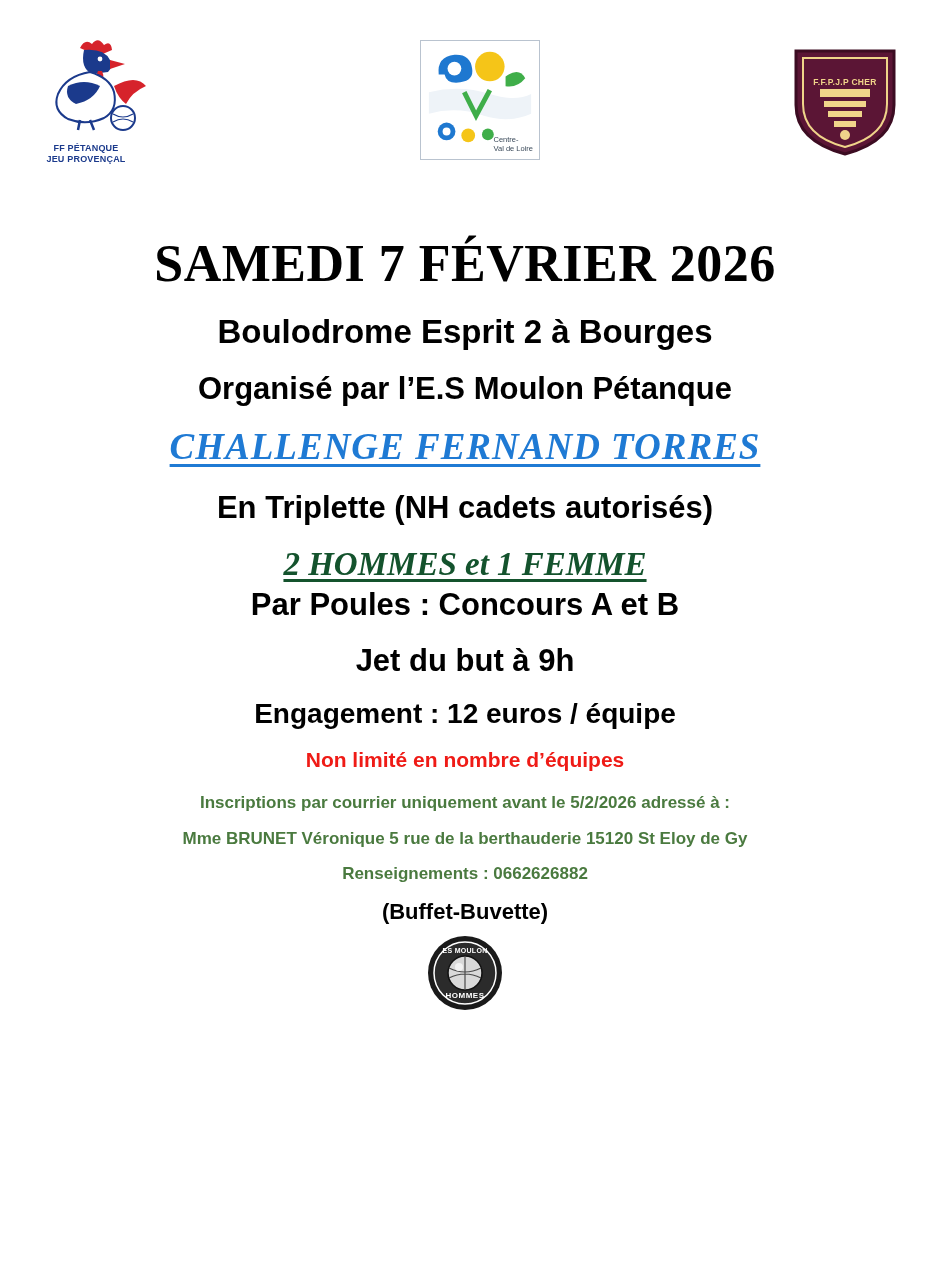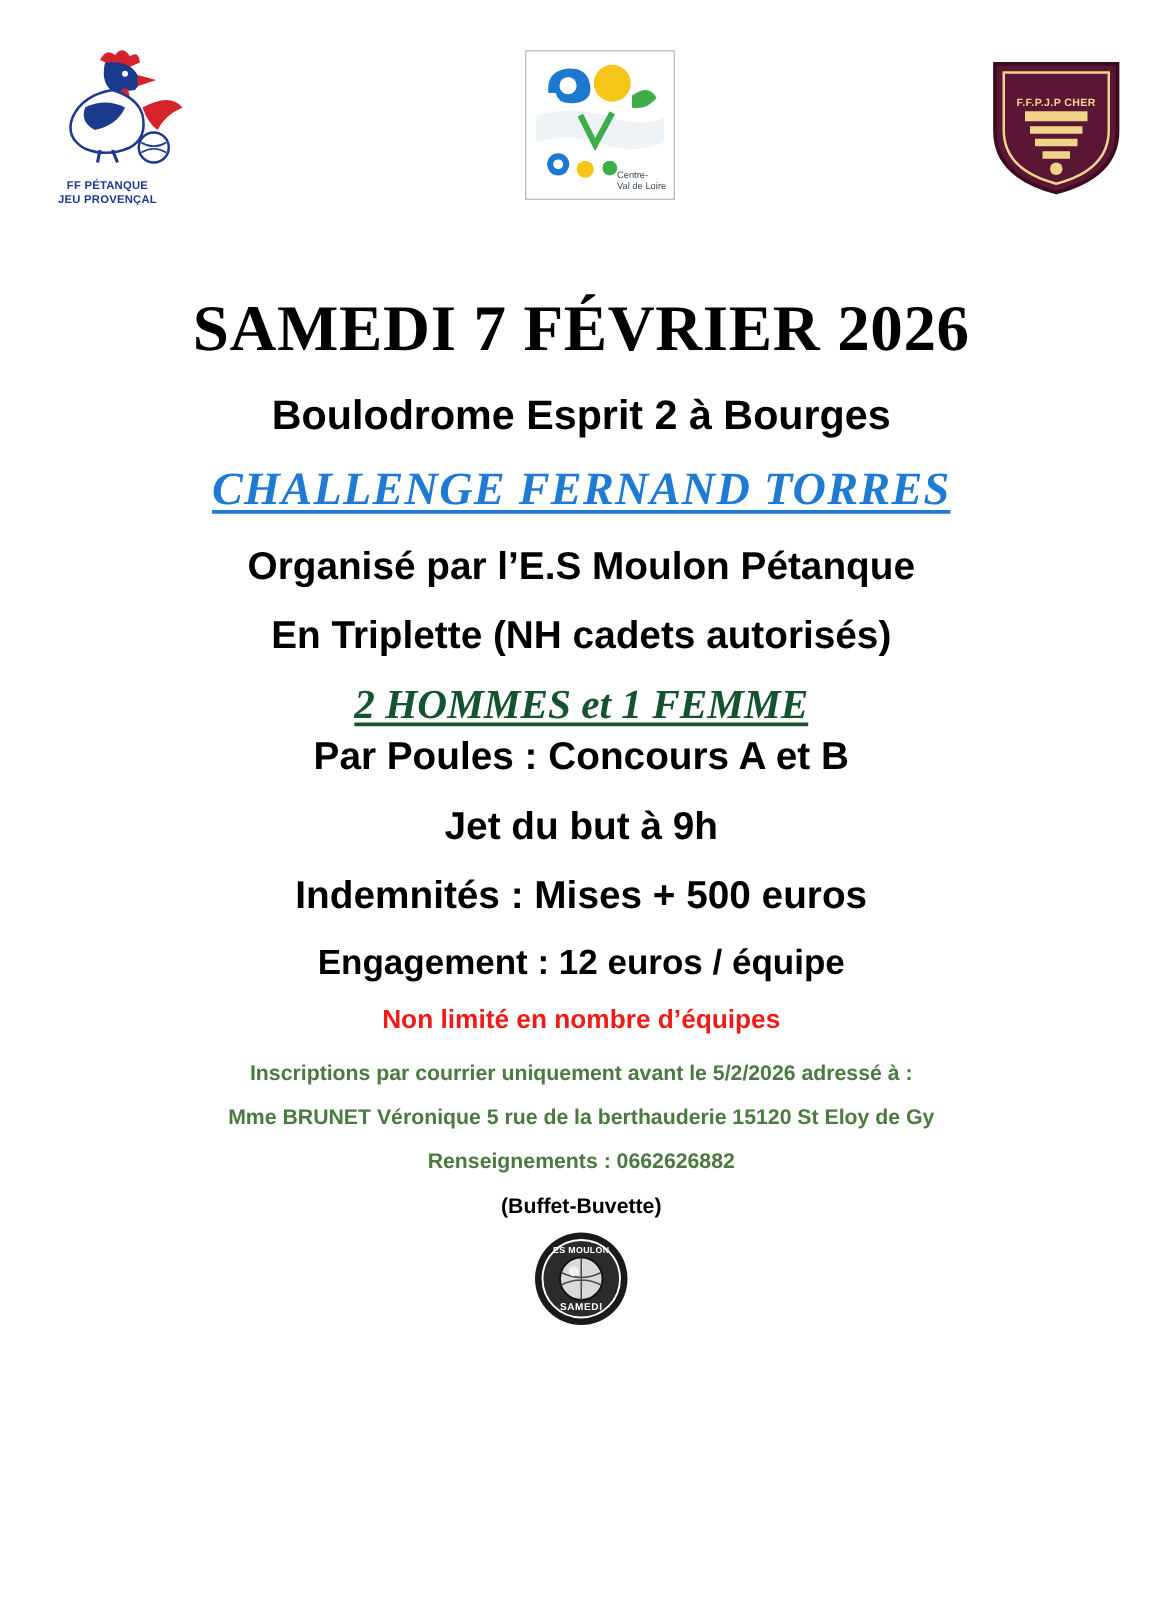--- a/index.html
+++ b/index.html
@@ -175,21 +175,21 @@
     color: #ef1b16;
     margin-bottom: 22px;
   }
   .l-insc1, .l-insc2, .l-insc3 {
     font-size: 17px;
     font-weight: bold;
     color: #4a7a3f;
     margin-bottom: 17px;
   }
   .l-buffet {
-    font-size: 17px;
+    font-size: 22px;
     font-weight: bold;
     color: #000000;
     margin-top: 14px;
     margin-bottom: 10px;
   }
 
   
   .footer-logo {
     margin: 6px auto 0;
     width: 78px;
@@ -291,41 +291,40 @@
         <circle cx="55" cy="92" r="5" fill="#f0d48a"></circle>
       </svg>
       <div class="shield-label">F.F.P.J.P CHER</div>
     </div>
 
   </div>
 
   <div class="lines">
     <div class="line l-date">SAMEDI 7 FÉVRIER 2026</div>
     <div class="line l-venue">Boulodrome Esprit 2 à Bourges</div>
+    <div class="line l-org">Organisé par l’E.S Moulon Pétanque</div>
     <div class="line l-challenge">CHALLENGE FERNAND TORRES</div>
-    <div class="line l-org">Organisé par l’E.S Moulon Pétanque</div>
     <div class="line l-format">En Triplette (NH cadets autorisés)</div>
     <div class="line l-compo">2 HOMMES et 1 FEMME</div>
     <div class="line l-poules">Par Poules : Concours A et B</div>
     <div class="line l-jet">Jet du but à 9h</div>
-    <div class="line l-indemnites">Indemnités : Mises + 500 euros</div>
     <div class="line l-engagement">Engagement : 12 euros / équipe</div>
     <div class="line l-nonlimite">Non limité en nombre d’équipes</div>
     <div class="line l-insc1">Inscriptions par courrier uniquement avant le 5/2/2026 adressé à :</div>
     <div class="line l-insc2">Mme BRUNET Véronique 5 rue de la berthauderie 15120 St Eloy de Gy</div>
     <div class="line l-insc3">Renseignements : 0662626882</div>
     <div class="line l-buffet">(Buffet-Buvette)</div>
   </div>
 
   <div class="footer-logo">
     <svg viewBox="0 0 78 78" width="78" height="78" xmlns="http://www.w3.org/2000/svg">
       <circle cx="39" cy="39" r="37" fill="#1a1a1a"></circle>
       <circle cx="39" cy="39" r="31" fill="#2b2b2b" stroke="#ffffff" stroke-width="1.5"></circle>
 
       <circle cx="39" cy="39" r="17" fill="#d9d9d9" stroke="#111111" stroke-width="1.5"></circle>
       <path d="M23 34 Q39 42 55 34 M23 44 Q39 36 55 44 M39 22 L39 56" stroke="#4a4a4a" stroke-width="1.2" fill="none"></path>
       <circle cx="33" cy="33" r="4" fill="#f2f2f2"></circle>
     </svg>
     <div class="club-top">ES MOULON</div>
-    <div class="club-bottom">SAMEDI</div>
+    <div class="club-bottom">HOMMES</div>
   </div>
 
 </div>
 
 </body></html>

